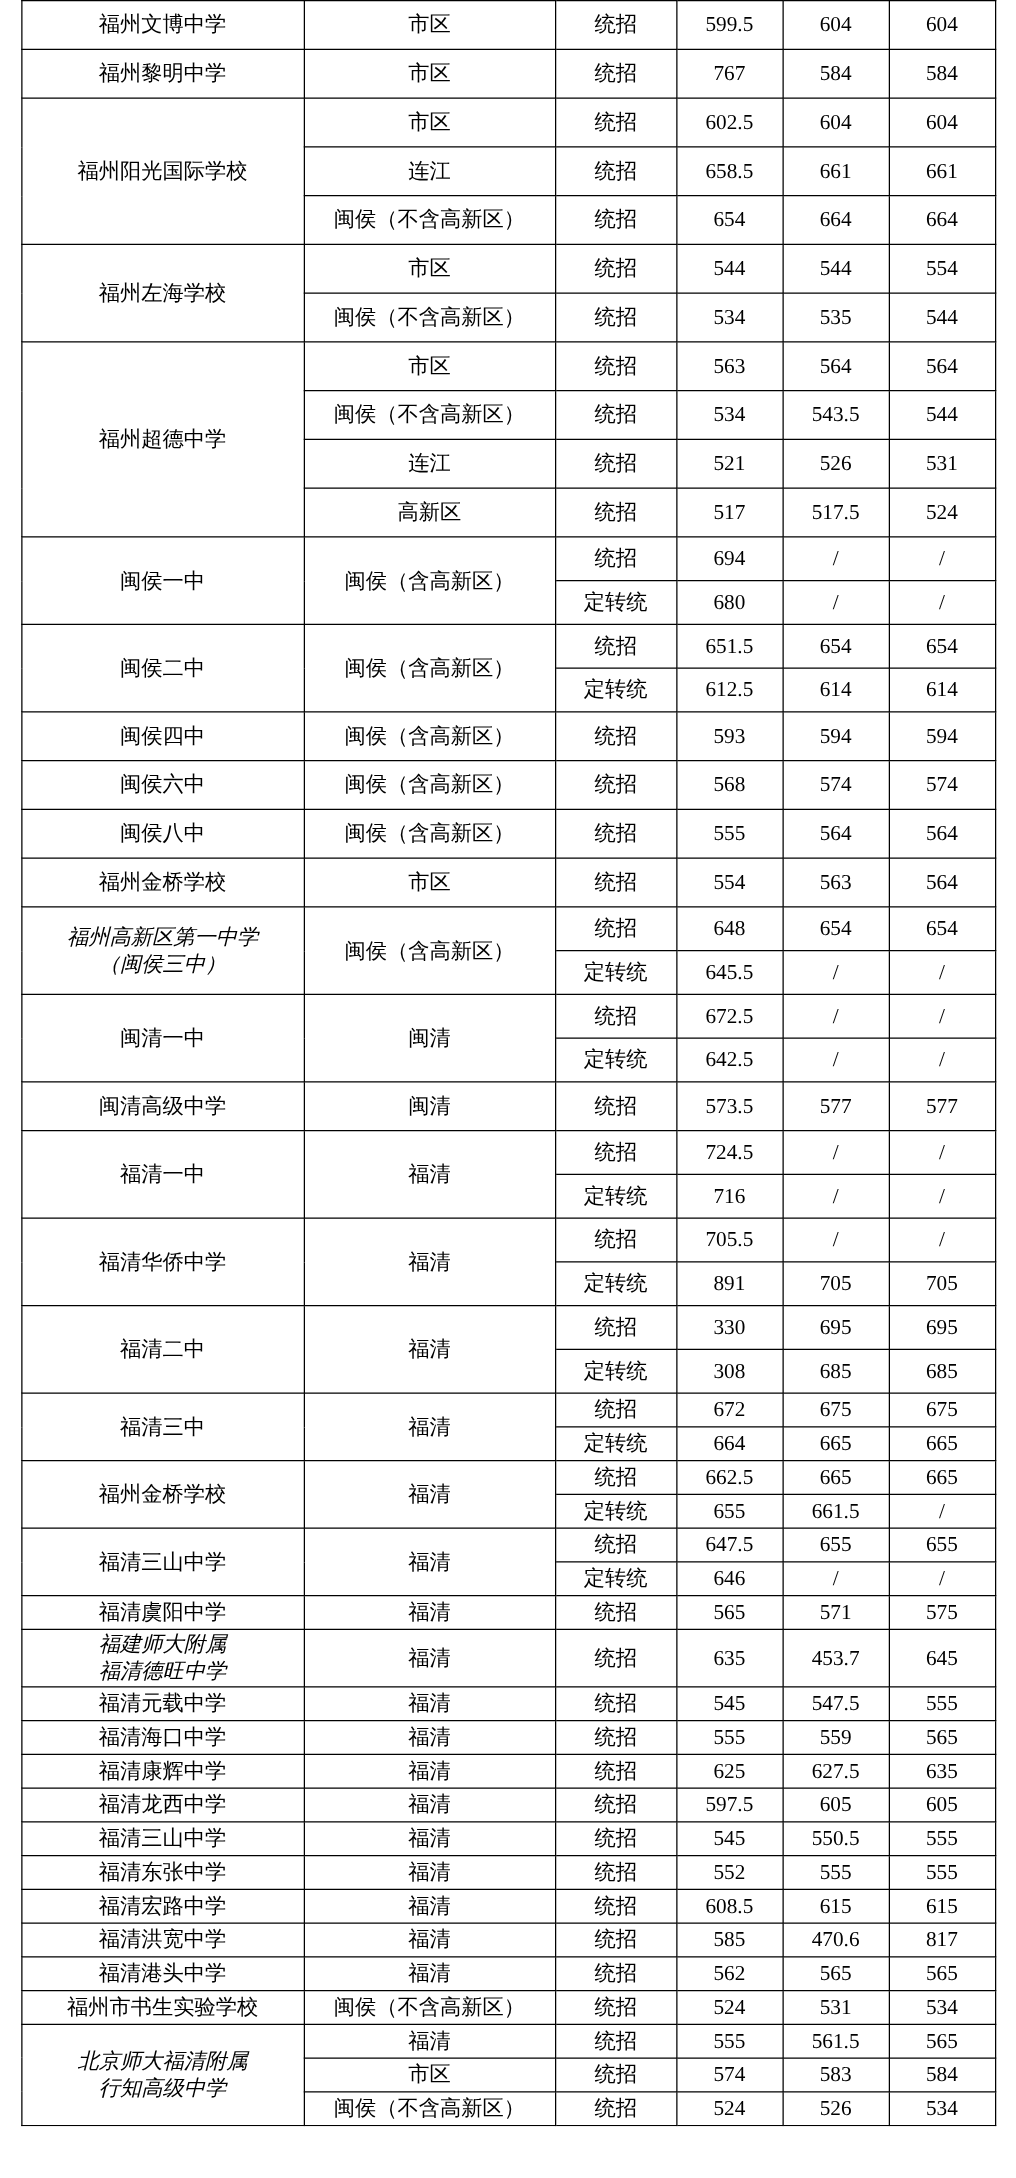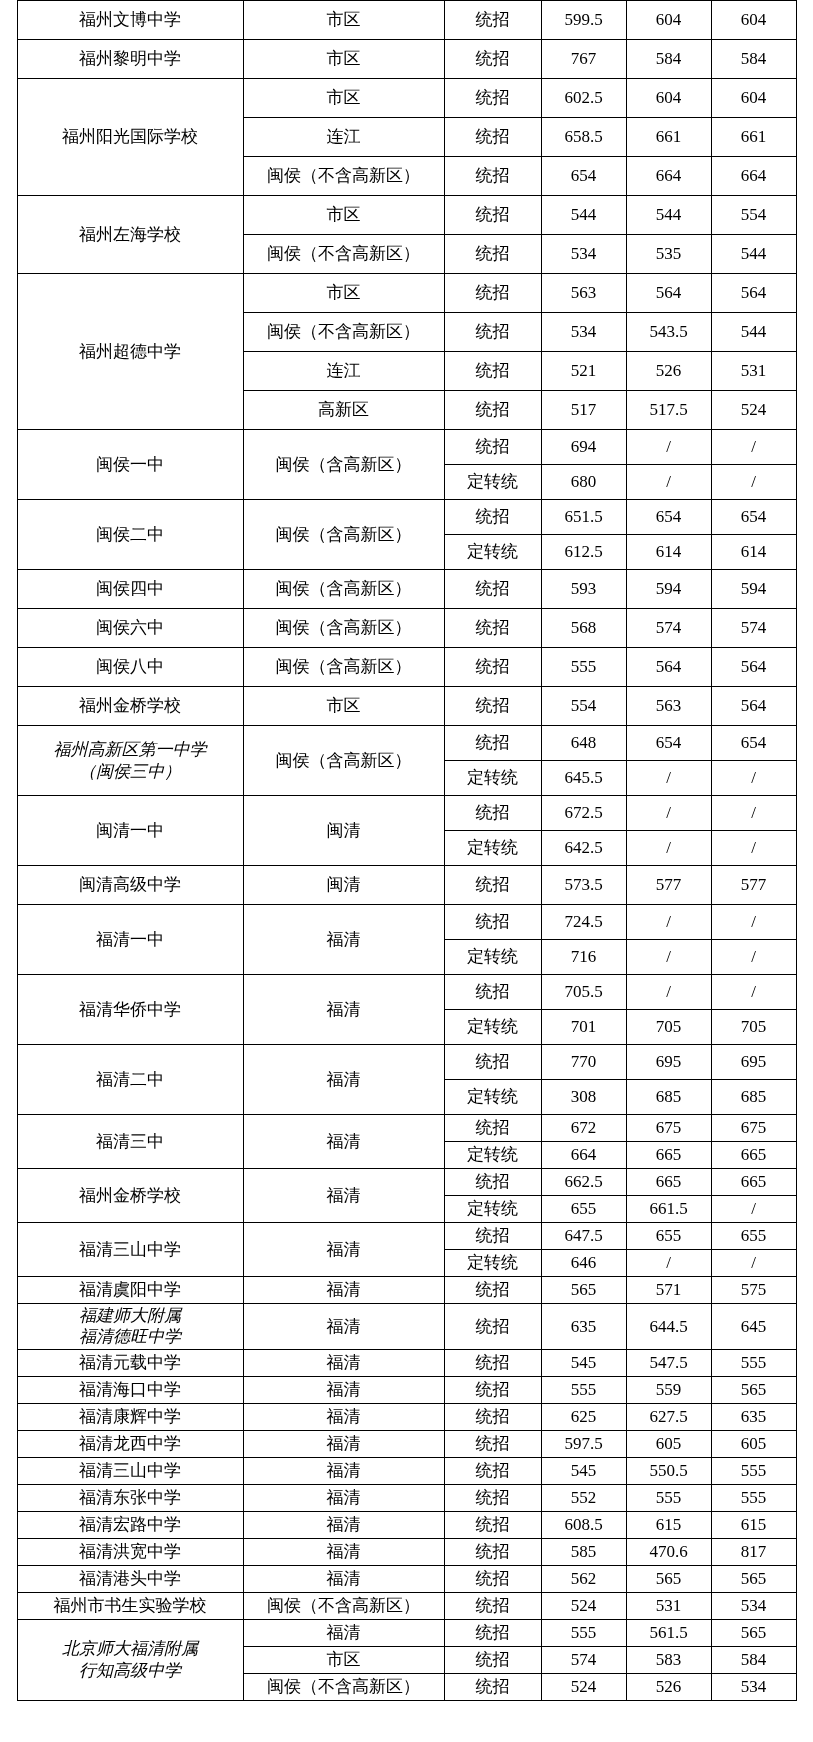--- a/index.html
+++ b/index.html
@@ -255,29 +255,29 @@
         <tr class="rowmed">
           <td class="school" rowspan="2">福清华侨中学</td>
           <td class="area" rowspan="2">福清</td>
           <td class="type">统招</td>
           <td class="num">705.5</td>
           <td class="num">/</td>
           <td class="num">/</td>
         </tr>
         <tr class="rowmed">
           <td class="type">定转统</td>
-          <td class="num">701</td>
+          <td class="num">891</td>
           <td class="num">705</td>
           <td class="num">705</td>
         </tr>
         <tr class="rowmed">
           <td class="school" rowspan="2">福清二中</td>
           <td class="area" rowspan="2">福清</td>
           <td class="type">统招</td>
-          <td class="num">770</td>
+          <td class="num">330</td>
           <td class="num">695</td>
           <td class="num">695</td>
         </tr>
         <tr class="rowmed">
           <td class="type">定转统</td>
           <td class="num">308</td>
           <td class="num">685</td>
           <td class="num">685</td>
         </tr>
         <tr class="rowshort">
@@ -328,21 +328,21 @@
           <td class="type">统招</td>
           <td class="num">565</td>
           <td class="num">571</td>
           <td class="num">575</td>
         </tr>
         <tr class="rowmed">
           <td class="school twoline">福建师大附属<br>福清德旺中学</td>
           <td class="area">福清</td>
           <td class="type">统招</td>
           <td class="num">635</td>
-          <td class="num">644.5</td>
+          <td class="num">453.7</td>
           <td class="num">645</td>
         </tr>
         <tr class="rowshort">
           <td class="school">福清元载中学</td>
           <td class="area">福清</td>
           <td class="type">统招</td>
           <td class="num">545</td>
           <td class="num">547.5</td>
           <td class="num">555</td>
         </tr>

